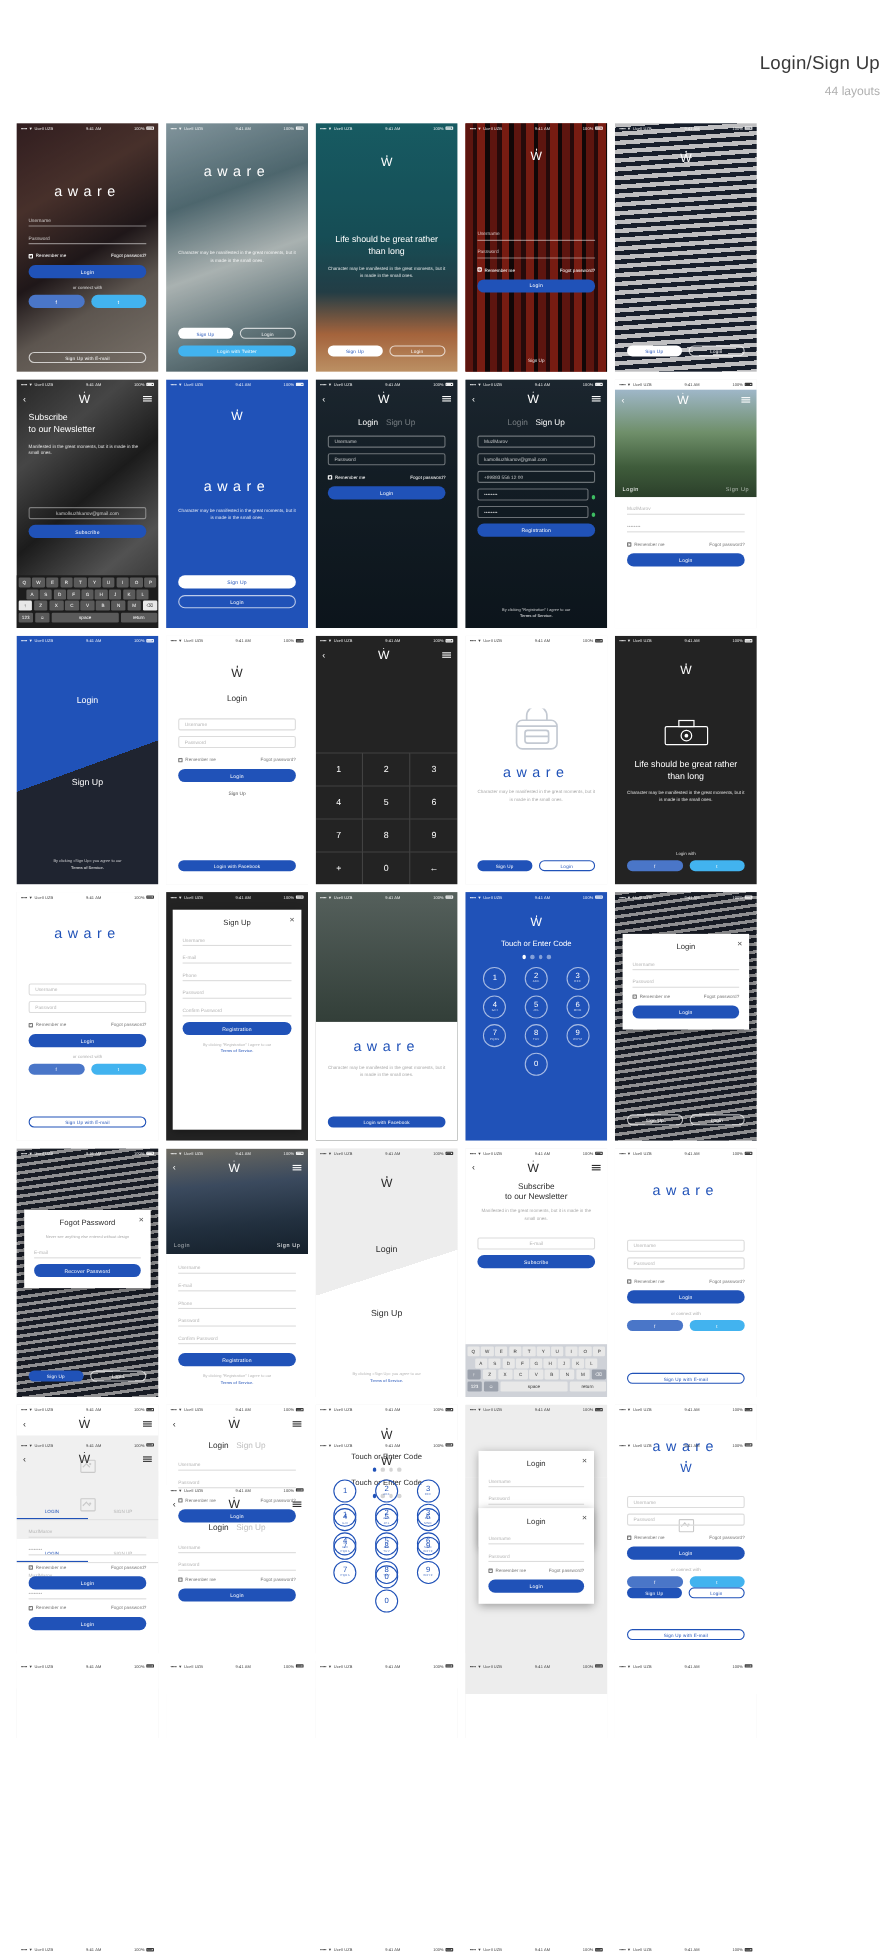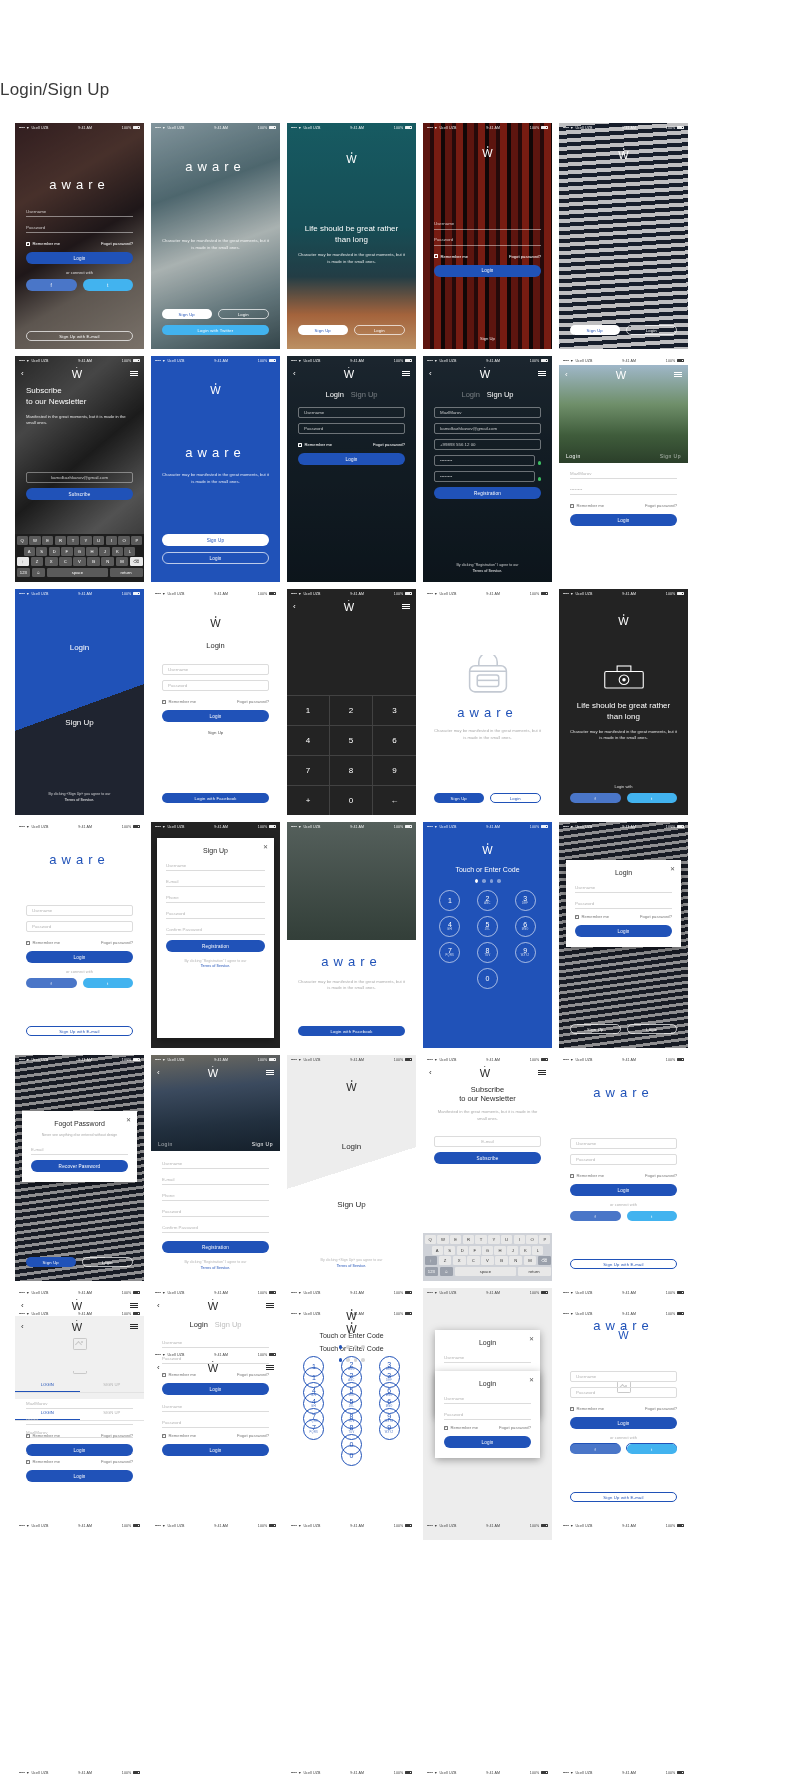--- a/index.html
+++ b/index.html
@@ -2,21 +2,21 @@
 <html><head>
 <meta charset="utf-8">
 <style>
   * { box-sizing: border-box; margin:0; padding:0; }
   body {
     width: 800px; height: 1781px;
     background: #ffffff;
     font-family: "Liberation Sans", sans-serif;
     overflow: hidden;
   }
-  .page-header { text-align:left; padding-top:80px; }
+  .page-header { text-align:right; padding-top:48px; }
   .page-title { font-size:17px; color:#3a3a3a; font-weight:400; letter-spacing:.2px; }
   .page-sub { font-size:11px; color:#b0b0b0; margin-top:9px; }
 
   .grid {
     margin-top:23px;
     padding: 0 15px;
     display:grid;
     grid-template-columns: repeat(5, 129px);
     gap: 7px 7px;
   }
@@ -177,20 +177,21 @@
   .ph-img { width:14px;height:12px;border:.6px solid #c9c9c9;border-radius:1.2px;position:relative;margin:0 auto; }
   .ph-img::before{content:"";position:absolute;left:2px;bottom:2px;width:4px;height:4px;border-left:.6px solid #c9c9c9;border-top:.6px solid #c9c9c9;transform:rotate(45deg);}
   .ph-img::after{content:"";position:absolute;right:2.5px;top:2.5px;width:2px;height:2px;border-radius:50%;background:#c9c9c9;}
   .dotgreen { width:3.5px;height:3.5px;border-radius:50%;background:#3dbd62;display:inline-block; }
 </style>
 </head>
 <body>
 
 <div class="page-header">
   <div class="page-title">Login/Sign Up</div>
+  <div class="page-sub">44 layouts</div>
 </div>
 
 <div class="grid">
 
   <div class="phone">
     <div class="bg dkroom"></div>
     <div class="overlay"></div>
     <div class="statusbar lt">
       <span class="sb-l">
           <span class="dots">•••••</span>

